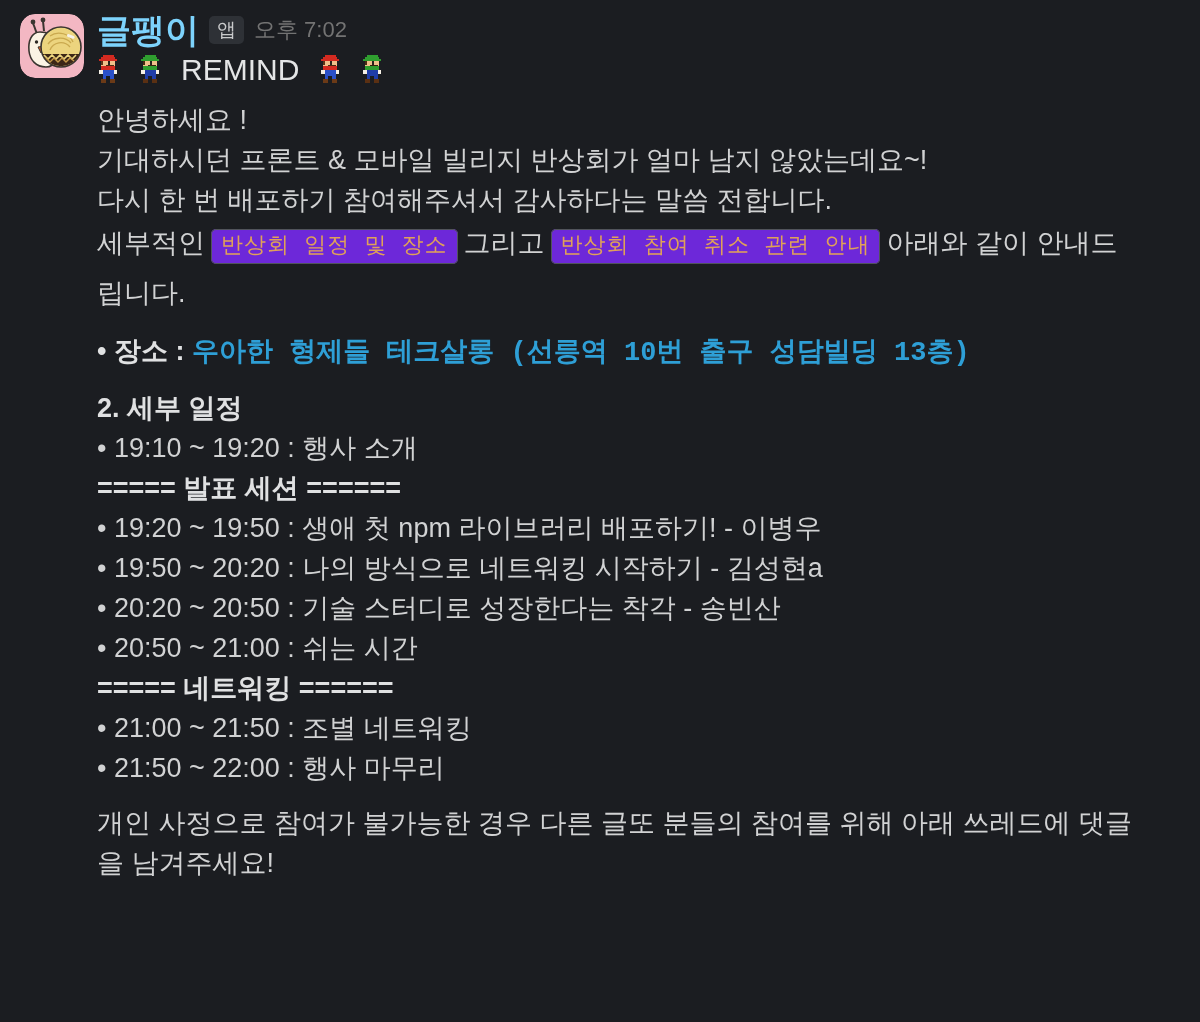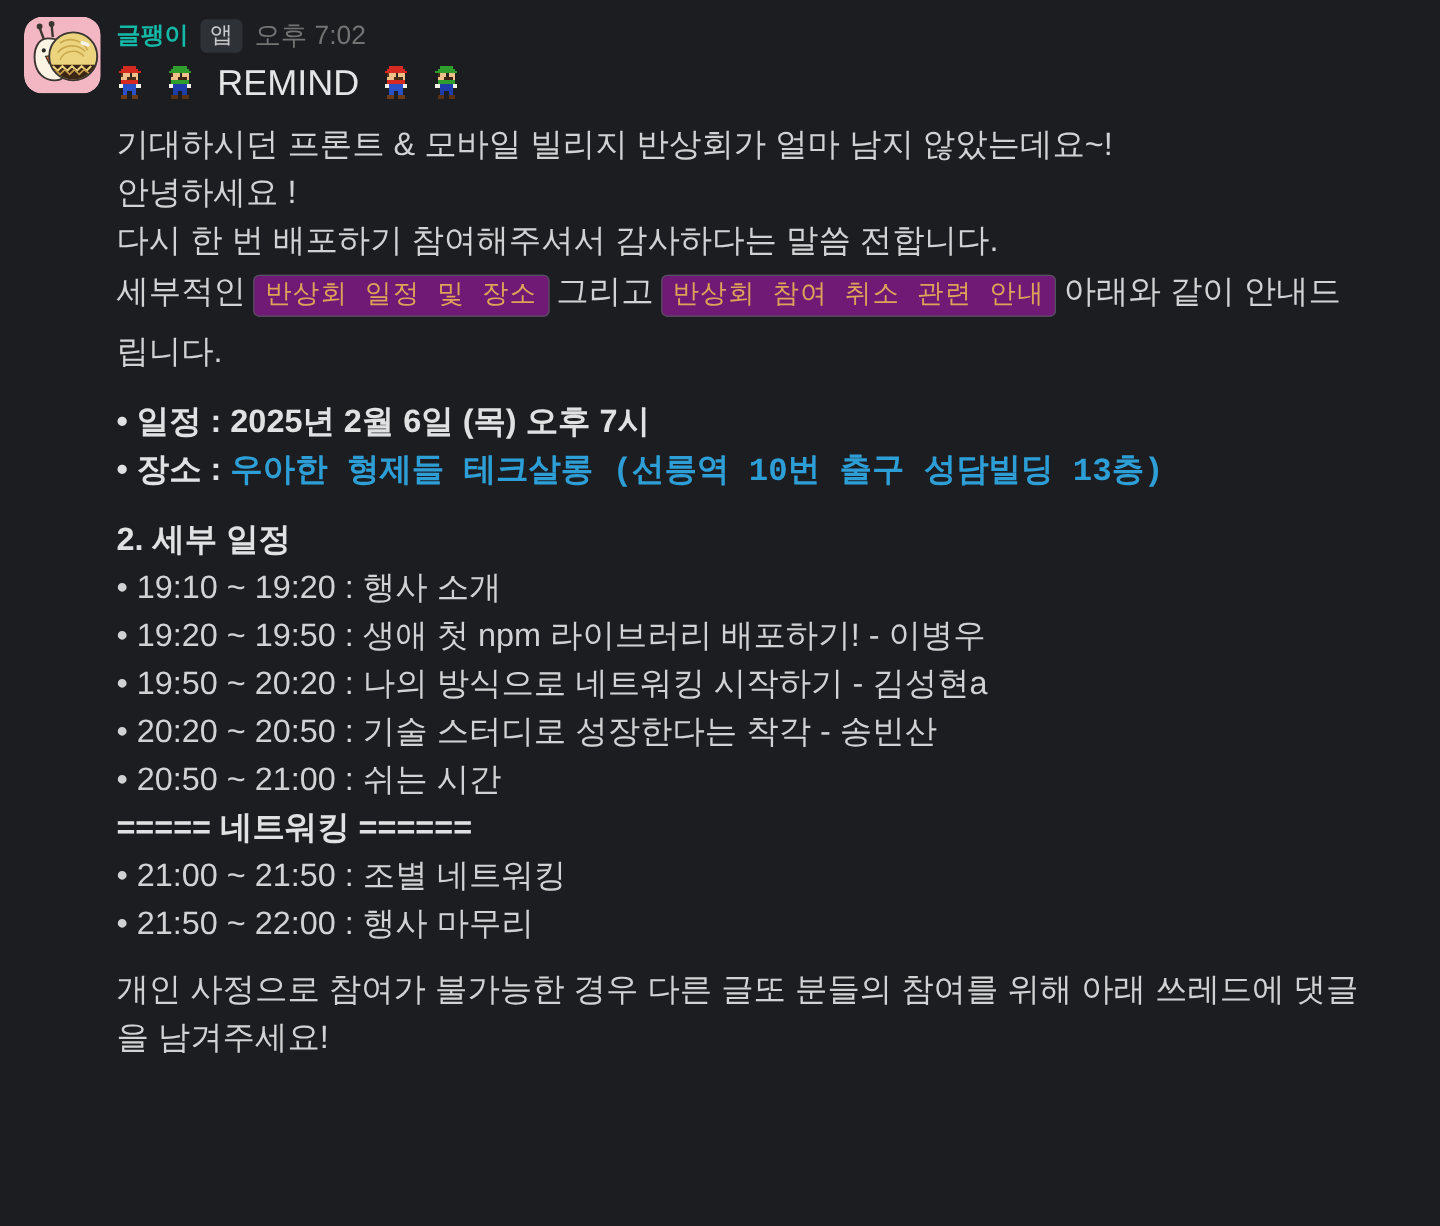--- a/index.html
+++ b/index.html
@@ -35,22 +35,22 @@
   }
   .header-row {
     display: flex;
     align-items: center;
     gap: 10px;
     line-height: 36px;
     white-space: nowrap;
   }
   .sender {
     font-weight: bold;
-    color: #14b8a6;
-    font-size: 20px;
+    color: #7dd3fc;
+    font-size: 34px;
     cursor: pointer;
   }
   .badge {
     background: #2e3136;
     color: #c9cacb;
     font-size: 19px;
     padding: 2px 8px;
     border-radius: 5px;
     line-height: 1.25;
   }
@@ -72,21 +72,21 @@
   .para { margin-top: 15px; }
   .para.tight { margin-top: 10px; }
   .line { line-height: 40px; gap: 20px; }
   .line.code-line { line-height: 46px; }
   .b { font-weight: bold; color: #e0e1e2; }
   code.inline {
     font-family: "Liberation Mono", "DejaVu Sans Mono", monospace;
     font-size: 22px;
     letter-spacing: 1px;
     color: #e0a158;
-    background: #701a75;
+    background: #6d28d9;
     border: 1px solid #51545b;
     border-radius: 5px;
     padding: 4px 9px;
     margin: 0 6px;
     white-space: nowrap;
   }
   a.link {
     color: #2e9fd6;
     font-weight: bold;
     text-decoration: none;
@@ -198,34 +198,34 @@
           <rect x="1" y="8" width="2" height="2" fill="#f5f0e6"></rect>
           <rect x="9" y="8" width="2" height="2" fill="#f5f0e6"></rect>
         <rect x="3" y="11" width="2" height="2" fill="#1f3da8"></rect>
           <rect x="7" y="11" width="2" height="2" fill="#1f3da8"></rect>
         <rect x="2" y="13" width="3" height="2" fill="#5a3013"></rect>
           <rect x="7" y="13" width="3" height="2" fill="#5a3013"></rect>
       </svg>
     </div>
 
     <div class="para tight">
+      <div class="line">안녕하세요 !</div>
       <div class="line">기대하시던 프론트 &amp; 모바일 빌리지 반상회가 얼마 남지 않았는데요~!</div>
-      <div class="line">안녕하세요 !</div>
       <div class="line">다시 한 번 배포하기 참여해주셔서 감사하다는 말씀 전합니다.</div>
       <div class="line code-line"><span>세부적인</span><code class="inline">반상회 일정 및 장소</code><span>그리고</span><code class="inline">반상회 참여 취소 관련 안내</code><span>아래와 같이 안내드립니다.</span></div>
     </div>
 
     <div class="para">
-      <div class="line b">• 일정 : 2025년 2월 6일 (목) 오후 7시</div>
       <div class="line b"><span>• 장소 : </span><a class="link">우아한 형제들 테크살롱 (선릉역 10번 출구 성담빌딩 13층)</a></div>
     </div>
 
     <div class="para">
       <div class="line b">2. 세부 일정</div>
       <div class="line">• 19:10 ~ 19:20 : 행사 소개</div>
+      <div class="line b">===== 발표 세션 ======</div>
       <div class="line">• 19:20 ~ 19:50 : 생애 첫 npm 라이브러리 배포하기! - 이병우</div>
       <div class="line">• 19:50 ~ 20:20 : 나의 방식으로 네트워킹 시작하기 - 김성현a</div>
       <div class="line">• 20:20 ~ 20:50 : 기술 스터디로 성장한다는 착각 - 송빈산</div>
       <div class="line">• 20:50 ~ 21:00 : 쉬는 시간</div>
       <div class="line b">===== 네트워킹 ======</div>
       <div class="line">• 21:00 ~ 21:50 : 조별 네트워킹</div>
       <div class="line">• 21:50 ~ 22:00 : 행사 마무리</div>
     </div>
 
     <div class="para">

